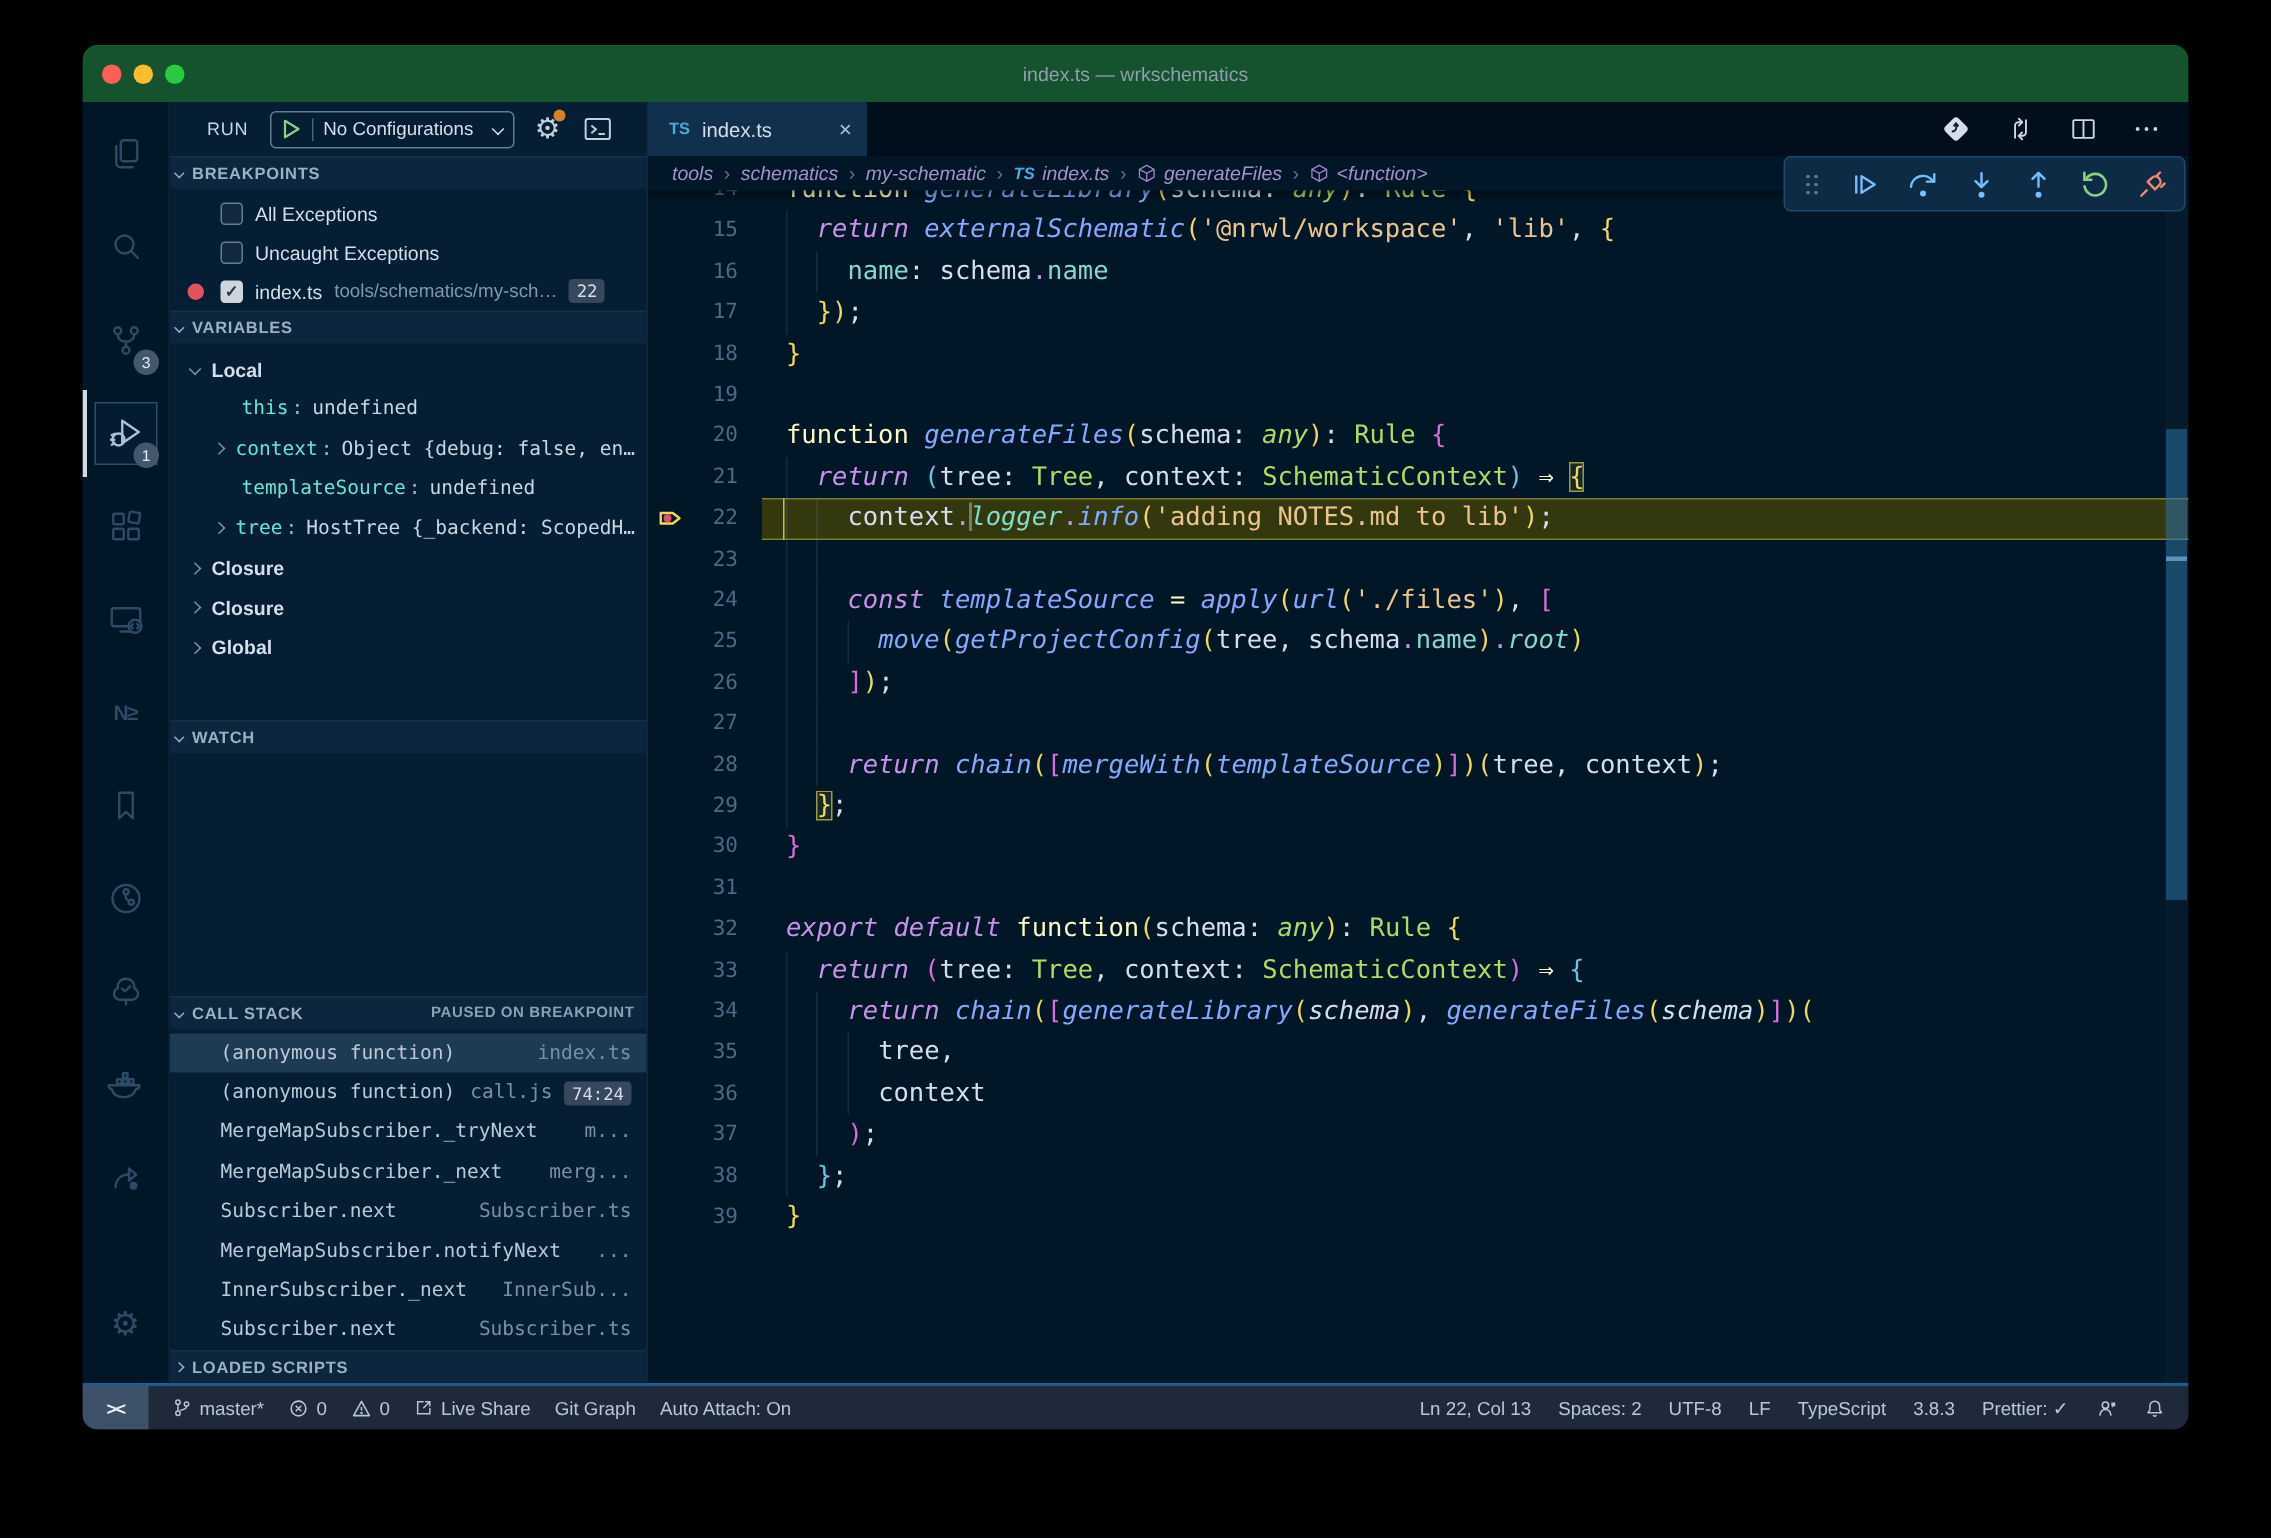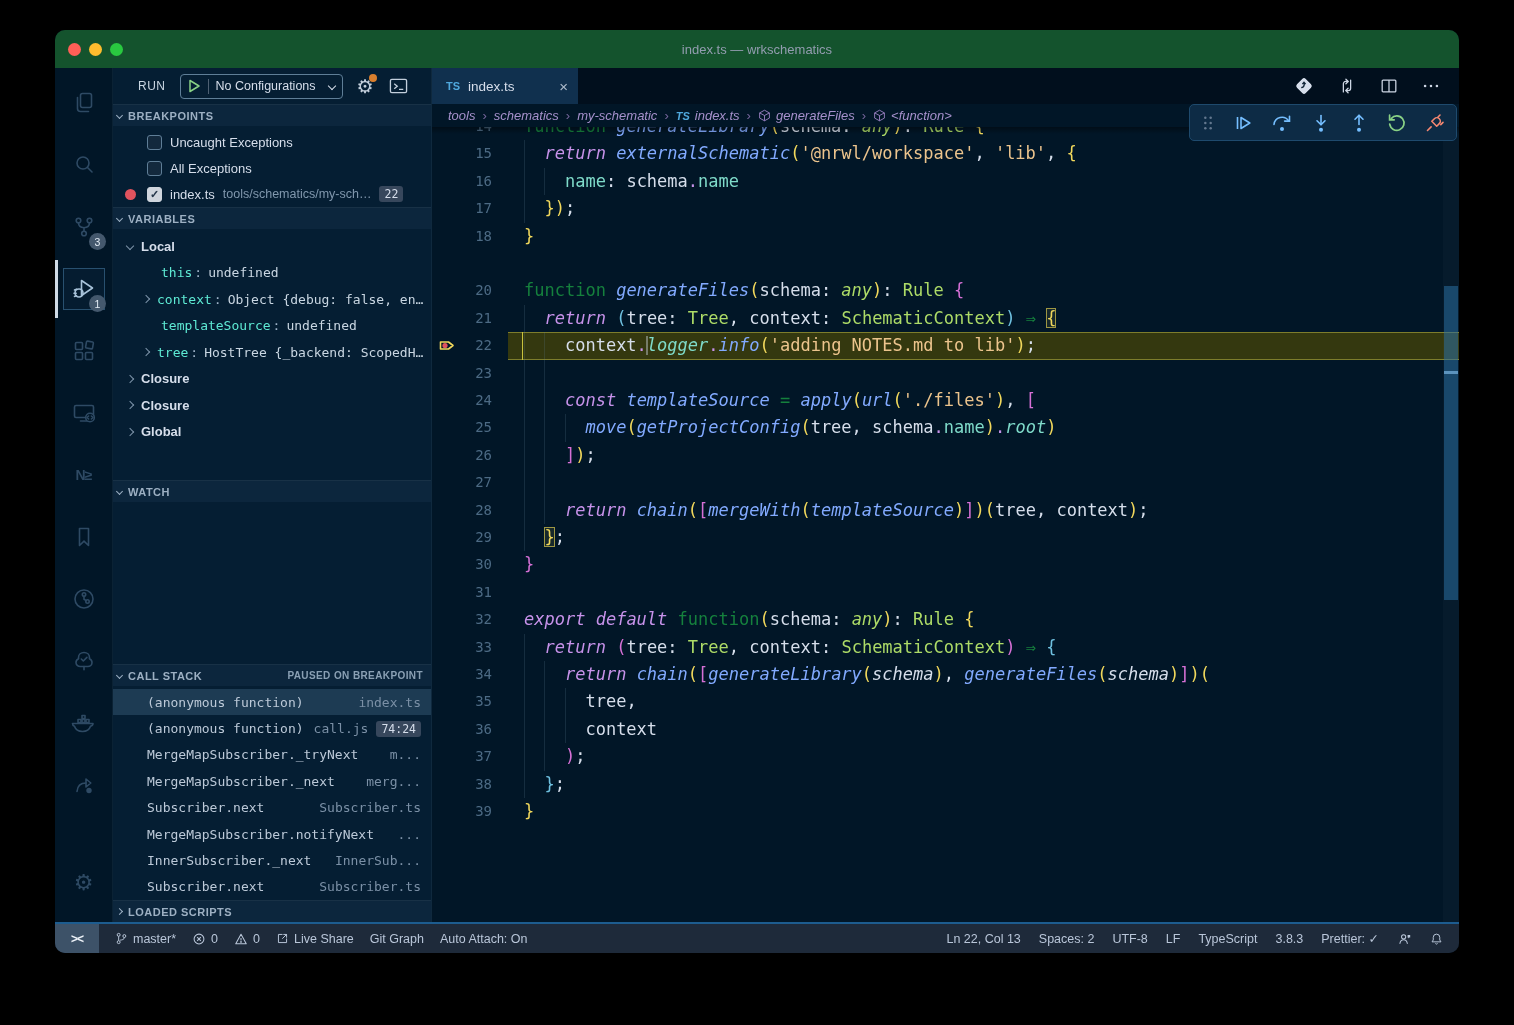--- a/index.html
+++ b/index.html
@@ -101,21 +101,21 @@
                background:linear-gradient(rgba(0,0,0,.4),transparent); pointer-events:none; }
   .line { position:absolute; left:0; right:0; height:27.4px; line-height:27.4px; cursor:text; }
   .line .num { position:absolute; left:0; width:60px; text-align:right; color:#4c6a84;
                font-size:14px; z-index:2; }
   .line .codetext { position:absolute; left:92px; top:0; white-space:pre; z-index:2; }
   .guide { position:absolute; top:0; bottom:0; width:1px; background:rgba(95,126,151,.22); z-index:1; }
   .line.cur::before { content:''; position:absolute; left:76px; right:0; top:0; bottom:0;
                       background:#34380f; border-top:1px solid #7d7d2c; border-bottom:1px solid #7d7d2c; }
   .line.cur::after { content:''; position:absolute; left:90px; top:0; bottom:0; width:1px; background:#c9c23e; }
   .gut-ico { position:absolute; left:6px; top:4px; z-index:3; display:flex; }
-  .tk-kw{color:#15803d} .tk-kwi{color:#c792ea;font-style:italic}
+  .tk-kw{color:#fef9c3} .tk-kwi{color:#c792ea;font-style:italic}
   .tk-fn{color:#82aaff;font-style:italic}
   .tk-ty{color:#addb67} .tk-tyi{color:#addb67;font-style:italic}
   .tk-st{color:#ecc48d}
   .tk-pr{color:#7fdbca} .tk-pri{color:#7fdbca;font-style:italic}
   .tk-tx{color:#d6deeb} .tk-txi{color:#d6deeb;font-style:italic}
   .tk-pl{color:#d6deeb} .tk-dot{color:#c792ea}
   .tk-b1{color:#f1d85c} .tk-b2{color:#d670d6} .tk-b3{color:#6fc1e0}
   .tk-bm{color:#f1d85c; box-shadow:inset 0 0 0 1px rgba(230,210,80,.65);
          background:rgba(230,210,80,.1);}
   .tk-caret{display:inline-block;width:2px;height:19px;background:rgba(217,227,241,.4);
@@ -298,25 +298,25 @@
         </span>
       </div>
 
       <div class="sec-h">
         <span class="chev"></span>
         <span>BREAKPOINTS</span>
       </div>
       <div class="bp-body" id="bp-body">
           <div class="bp-row">
             <span class="cb"></span>
-            <span>Uncaught Exceptions</span>
+            <span>All Exceptions</span>
           </div>
           <div class="bp-row">
             <span class="cb"></span>
-            <span>All Exceptions</span>
+            <span>Uncaught Exceptions</span>
           </div>
           <div class="bp-row">
             <span class="bp-dot"></span>
             <span class="cb on">✓</span>
             <span>index.ts</span>
             <span class="bp-path">tools/schematics/my-sch…</span>
             <span class="pill">22</span>
           </div>
         </div>
 
@@ -568,20 +568,24 @@
           </div>
           <div class="line" style="top: 68.2px;">
             <span class="guide" style="left: 92px;"></span>
             <span class="num">17</span>
             <span class="codetext"><span class="tk-pl">  </span><span class="tk-b1">}</span><span class="tk-b1">)</span><span class="tk-pl">;</span></span>
           </div>
           <div class="line" style="top: 95.6px;">
             <span class="num">18</span>
             <span class="codetext"><span class="tk-b1">}</span></span>
           </div>
+          <div class="line" style="top: 123px;">
+            <span class="num">19</span>
+            <span class="codetext"></span>
+          </div>
           <div class="line" style="top: 150.4px;">
             <span class="num">20</span>
             <span class="codetext"><span class="tk-kw">function</span><span class="tk-pl"> </span><span class="tk-fn">generateFiles</span><span class="tk-b1">(</span><span class="tk-tx">schema</span><span class="tk-pl">: </span><span class="tk-tyi">any</span><span class="tk-b1">)</span><span class="tk-pl">: </span><span class="tk-ty">Rule</span><span class="tk-pl"> </span><span class="tk-b2">{</span></span>
           </div>
           <div class="line" style="top: 177.8px;">
             <span class="guide" style="left: 92px;"></span>
             <span class="num">21</span>
             <span class="codetext"><span class="tk-pl">  </span><span class="tk-kwi">return</span><span class="tk-pl"> </span><span class="tk-b3">(</span><span class="tk-tx">tree</span><span class="tk-pl">: </span><span class="tk-ty">Tree</span><span class="tk-pl">, </span><span class="tk-tx">context</span><span class="tk-pl">: </span><span class="tk-ty">SchematicContext</span><span class="tk-b3">)</span><span class="tk-pl"> </span><span class="tk-kw">⇒</span><span class="tk-pl"> </span><span class="tk-bm">{</span></span>
           </div>
           <div class="line cur" style="top: 205.2px;">

